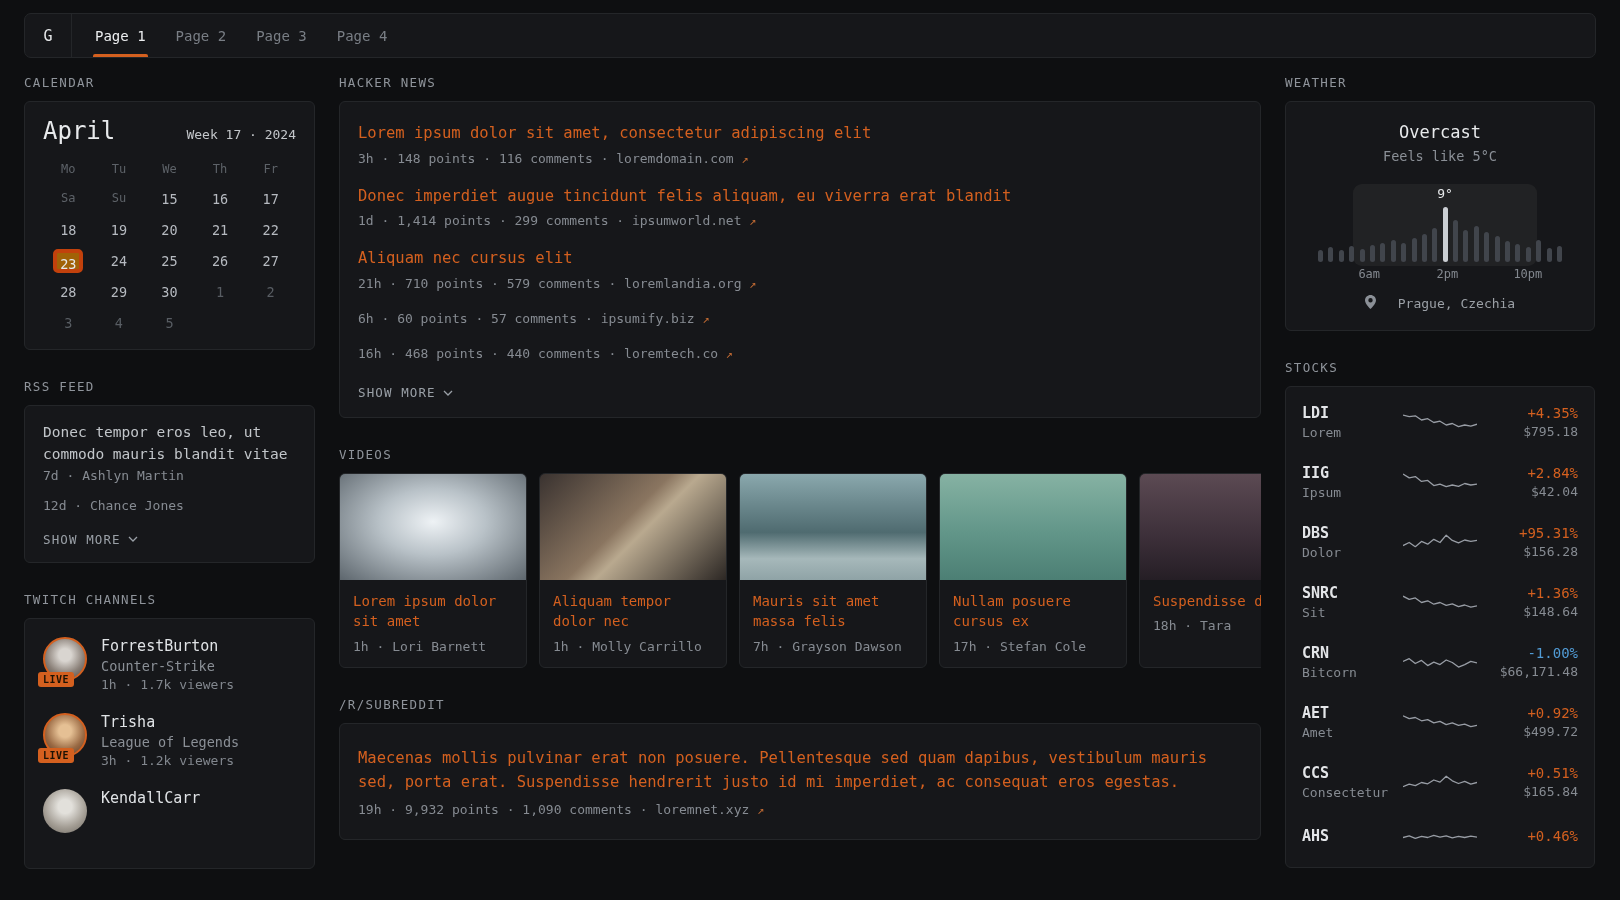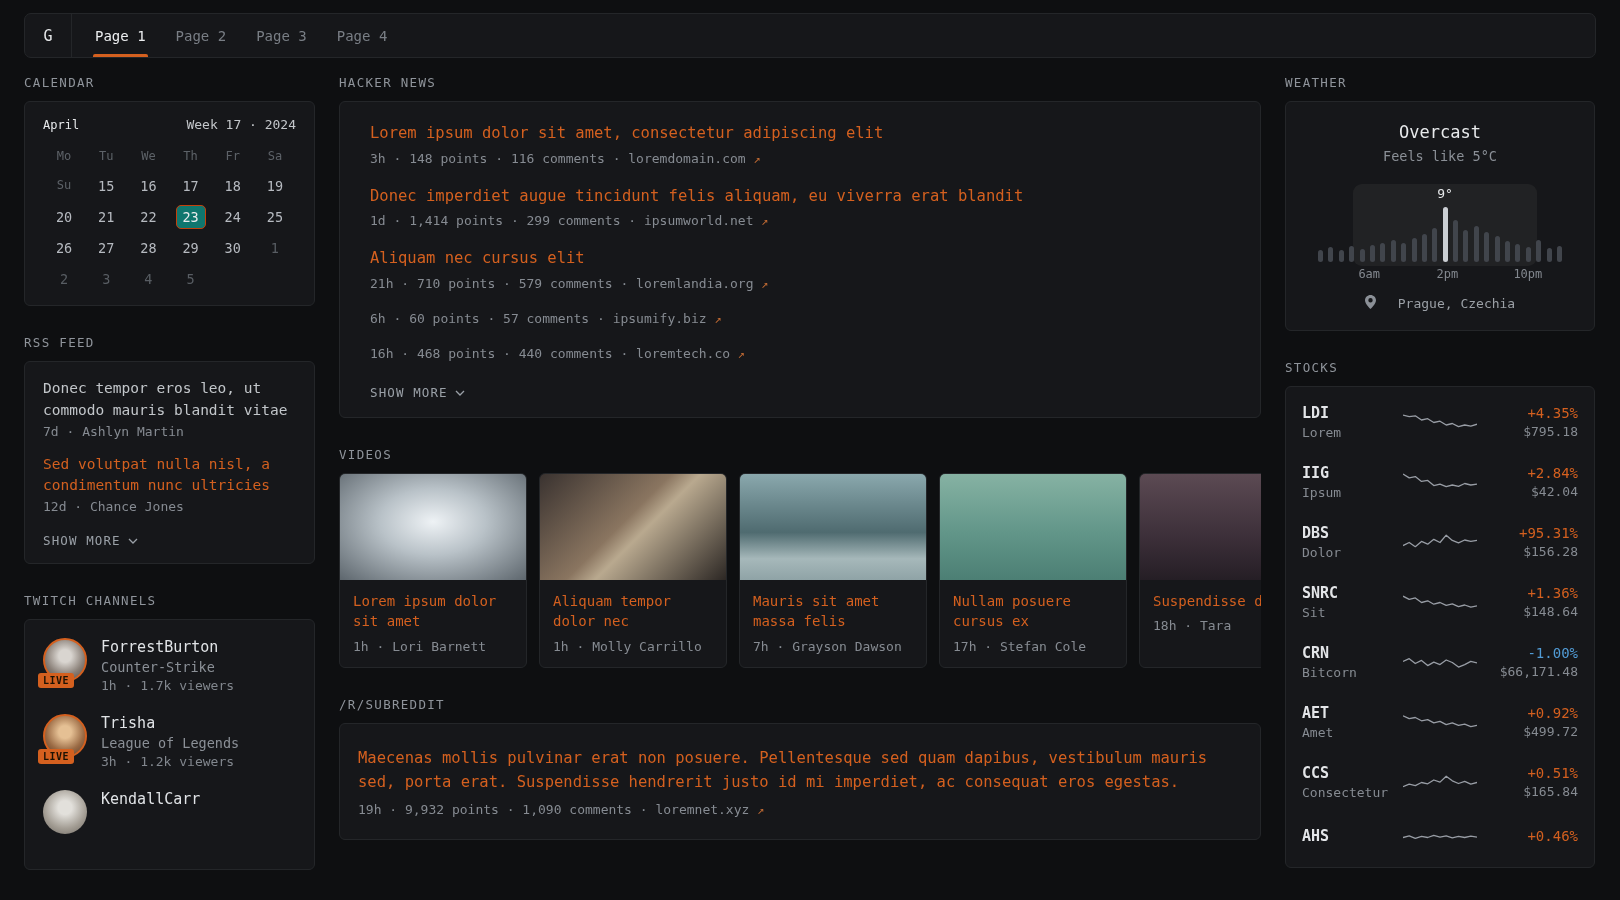--- a/index.html
+++ b/index.html
@@ -30,27 +30,27 @@
   .card{background:var(--card);border:1px solid var(--border);border-radius:6px;}
   .widget{margin-bottom:29px;}
   .meta{font-size:13px;color:var(--muted);}
   .show-more{display:inline-flex;align-items:center;gap:7px;font-size:12.5px;letter-spacing:1.1px;
     color:#9aa0a7;margin-top:4px;}
   .chev svg{display:block;}
 
   
   .cal-card{padding:15px 18px 14px;}
   .cal-head{display:flex;justify-content:space-between;align-items:baseline;}
-  .cal-month{font-size:12px;color:#e8eaec;}
+  .cal-month{font-size:24px;color:#e8eaec;}
   .cal-week{font-size:13px;color:#c3c6ca;}
-  .cal-grid{display:grid;grid-template-columns:repeat(6,1fr);row-gap:7px;margin-top:13px;text-align:center;}
+  .cal-grid{display:grid;grid-template-columns:repeat(5,1fr);row-gap:7px;margin-top:13px;text-align:center;}
   .cal-dow{font-size:12px;color:#5d6268;line-height:22px;}
   .cal-day{font-size:13.5px;color:#b6bac0;height:24px;line-height:24px;width:30px;margin:0 auto;border-radius:5px;}
   .cal-day.adjacent{color:#585d63;}
-  .cal-day.selected{background:#0f766e;border:1px solid #c2410c;line-height:22px;color:#e8eaec;}
+  .cal-day.selected{background:#a16207;border:4px solid #c2410c;line-height:22px;color:#e8eaec;}
 
   
   .rss-card{padding:16px 18px 14px;}
   .rss-item{margin-bottom:15px;}
   .rss-title{display:block;font-size:14.5px;line-height:1.5;color:var(--accent);}
   .rss-item.read .rss-title{color:#c2c6ca;}
   .rss-item .meta{margin-top:2px;}
 
   
   .twitch-card{padding:18px 18px 14px;}
@@ -62,21 +62,21 @@
   .av2{background:radial-gradient(circle at 50% 40%,#e5c094 20%,#9a6a44 60%,#4f382a);}
   .av3{background:radial-gradient(circle at 50% 40%,#e2e0db 20%,#a49e95 60%,#6b665e);}
   .live-badge{position:absolute;left:-5px;bottom:-6px;background:var(--accent);color:#1b1204;
     font-size:10px;font-weight:bold;letter-spacing:.5px;padding:2px 5px;border-radius:3px;}
   .channel-info span{display:block;}
   .channel-name{font-size:15px;color:#e0e3e6;}
   .channel-game{font-size:13.5px;color:#8b9097;margin-top:3px;}
   .channel-meta{font-size:13px;color:#82878e;margin-top:3px;}
 
   
-  .hn-card{padding:21px 30px 16px;}
+  .hn-card{padding:21px 18px 16px;}
   .hn-item{margin-bottom:20px;}
   .hn-title{display:block;font-size:15.5px;color:var(--accent);line-height:1.4;}
   .hn-item .meta{margin-top:6px;}
   .domain{color:var(--muted);}
   .ext{color:#c06a33;font-size:12px;}
   .reddit-card{padding:22px 18px;}
   .reddit-title{display:block;font-size:15.5px;color:var(--accent);line-height:1.55;}
   .reddit-card .meta{margin-top:8px;}
 
   
@@ -181,21 +181,20 @@
       </div>
 
       <div class="widget">
         <h2 class="sec-title">RSS FEED</h2>
         <div class="card rss-card">
           <article class="rss-item read">
             <a class="rss-title">Donec tempor eros leo, ut commodo mauris blandit vitae</a>
             <div class="meta">7d · Ashlyn Martin</div>
           </article>
           <article class="rss-item">
-            <a class="rss-title">Sed volutpat nulla nisl, a condimentum nunc ultricies</a>
             <div class="meta">12d · Chance Jones</div>
           </article>
           <a class="show-more">
             <span>SHOW MORE</span>
             <span class="chev">
                 <svg width="10" height="6" viewBox="0 0 10 6">
                   <polyline points="1,1 5,5 9,1" fill="none" stroke="currentColor" stroke-width="1.3"></polyline>
                 </svg>
               </span>
           </a>

